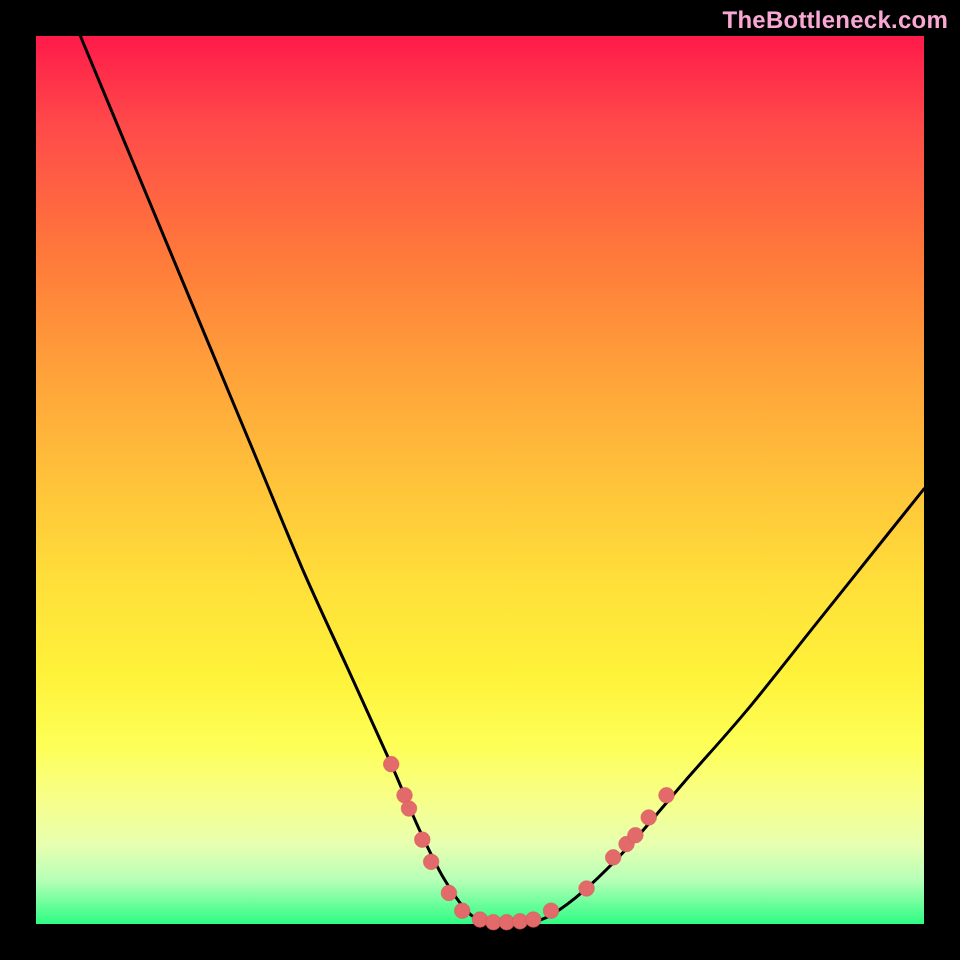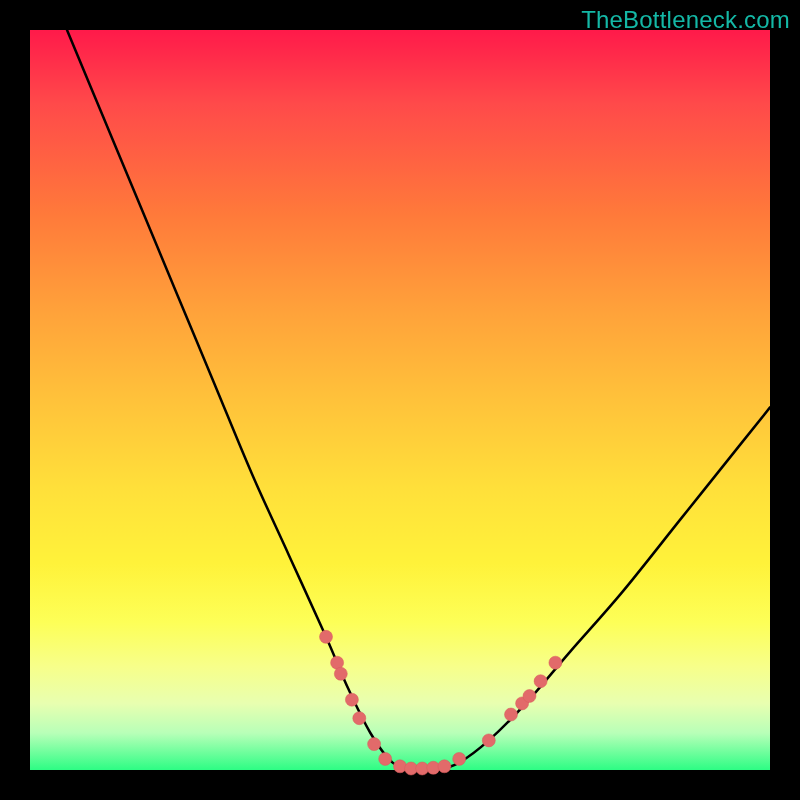--- a/index.html
+++ b/index.html
@@ -28,23 +28,23 @@
       #fdff57 80%,
       #f7ff8a 86%,
       #e8ffb0 91%,
       #b8ffb8 95%,
       #2dfd84 100%);
   }
   .watermark {
     position: absolute;
     top: 6px;
     right: 10px;
-    font-size: 24px;
-    font-weight: 400;
-    color: #14b8a6;
+    font-size: 20px;
+    font-weight: 700;
+    color: #f9a8d4;
     letter-spacing: 0.2px;
     user-select: none;
   }
   svg.curve {
     position: absolute;
     left: 0;
     top: 0;
     width: 740px;
     height: 740px;
     overflow: visible;

